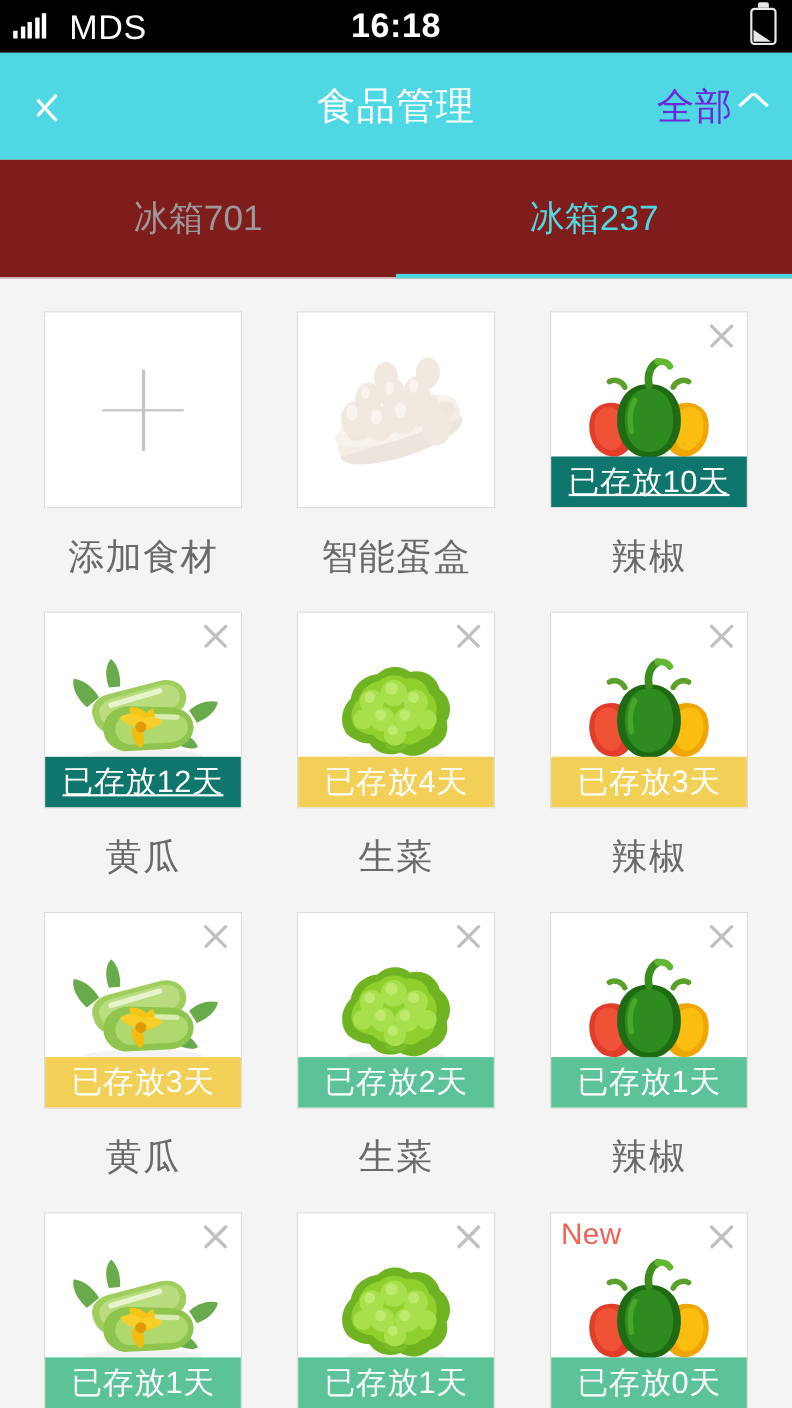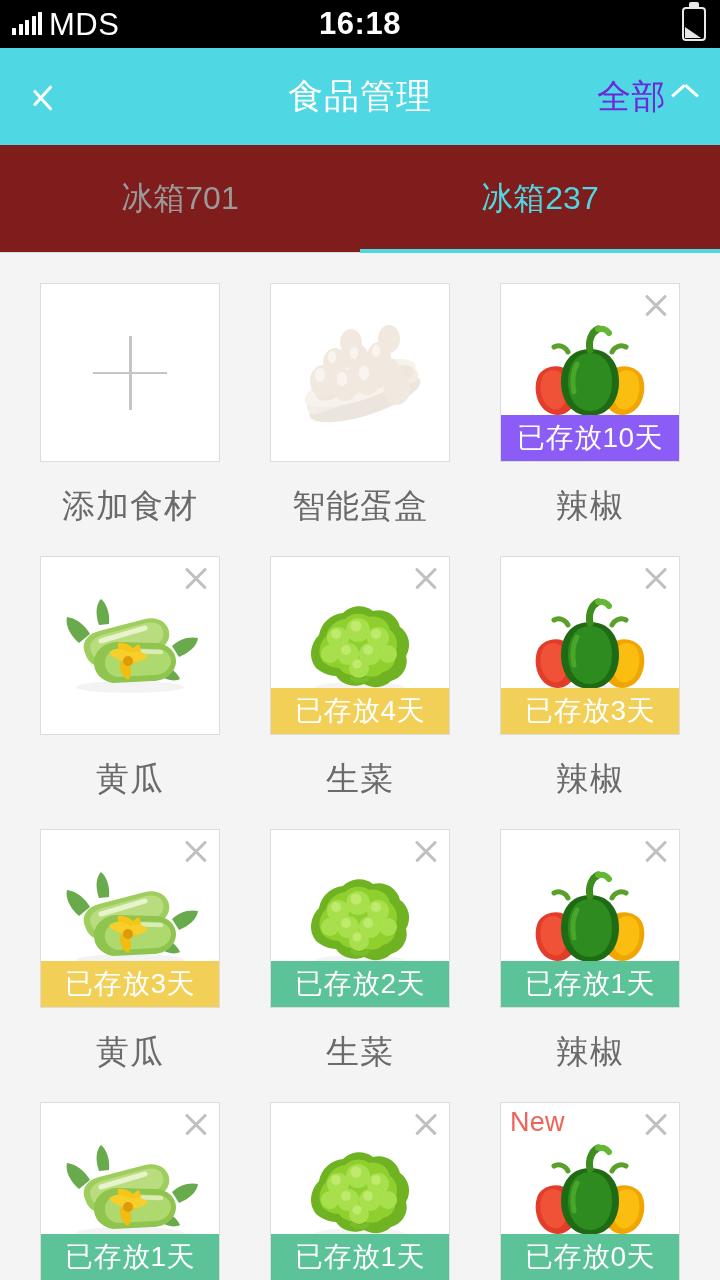--- a/index.html
+++ b/index.html
@@ -10,21 +10,21 @@
     font-family:"Liberation Sans","DejaVu Sans",sans-serif;
   }
   #screen { width:720px; height:1280px; position:relative; overflow:hidden; background:#f4f4f4; }
 
   
   .statusbar {
     height:48px; background:#000; color:#fff;
     display:flex; align-items:center; justify-content:space-between;
     padding:0 14px 0 12px; position:relative;
   }
-  .sb-left { display:flex; align-items:center; gap:7px; }
+  .sb-left { display:flex; align-items:center; gap:21px; }
   .signal { display:flex; align-items:flex-end; gap:2.5px; height:22px; }
   .signal i { width:4px; background:#fff; display:block; border-radius:0.5px; }
   .signal i:nth-child(1){height:7px;}
   .signal i:nth-child(2){height:11px;}
   .signal i:nth-child(3){height:15px;}
   .signal i:nth-child(4){height:19px;}
   .signal i:nth-child(5){height:23px;}
   .carrier { font-size:31px; font-weight:400; letter-spacing:0.5px; line-height:1; }
   .sb-time {
     position:absolute; left:0; right:0; text-align:center;
@@ -120,21 +120,21 @@
     position:absolute; left:0; right:0; top:0; bottom:0;
     display:flex; align-items:center; justify-content:center;
   }
   .thumb svg { display:block; }
 
   .badge {
     position:absolute; left:0; right:0; bottom:0; height:46px;
     display:flex; align-items:center; justify-content:center;
     color:#fff; font-size:28px; letter-spacing:0.5px;
   }
-  .badge.red    { background:#8b5cf6; }
+  .badge.red    { background:#0f766e;text-decoration:underline; }
   .badge.yellow { background:#f2cf57;margin-top:24px; }
   .badge.green  { background:#5cc399; }
 
   .cell-label {
     text-align:center; font-size:33px; color:#6a6a6a;
     padding-top:22px; padding-bottom:27px; letter-spacing:1px;
   }
 </style>
 </head>
 <body>
@@ -268,20 +268,21 @@
         <path d="M73 70c-6-5-11-12-10-18 7-1 15 3 19 10z" fill="#f5c518"></path>
         <path d="M73 70c-8 0-16-3-19-9 6-4 15-4 21 1z" fill="#f8cf2a"></path>
         <path d="M73 70c1-8 5-15 11-17 3 6 2 15-3 20z" fill="#f5c518"></path>
         <path d="M73 70c8 2 16 0 20-5-5-5-14-6-20-2z" fill="#f8cf2a"></path>
         <path d="M73 70c4 7 4 15 0 19-6-3-9-11-8-18z" fill="#f1bd10"></path>
         <circle cx="73" cy="70" r="5" fill="#e09a08"></circle>
       </g>
     </svg>
           </div>
           <div class="close-x"></div>
+          <div class="badge red">已存放12天</div>
         </div>
         <div class="cell-label">黄瓜</div>
       </div>
       <div class="cell">
         <div class="card">
           <div class="thumb">
             <svg width="140" height="108" viewBox="0 0 140 108">
       <ellipse cx="70" cy="96" rx="46" ry="6" fill="#e9e9e9" opacity="0.5"></ellipse>
       <path d="M26 76c-8-10-6-24 3-33 2-12 12-21 24-22 8-8 21-9 30-2 12-3 24 4 27 16 9 6 12 19 6 29 3 11-4 22-15 25-7 7-18 8-27 3-10 4-22 1-28-8-8 0-15-4-20-8z" fill="#6fb322"></path>
       <path d="M33 70c-6-8-4-19 3-26 2-9 10-16 19-17 6-6 17-7 24-2 9-2 19 3 21 13 7 5 9 15 5 23 2 9-3 17-12 19-6 6-14 6-22 2-8 3-17 1-22-6-6 0-12-3-16-6z" fill="#8fd02e"></path>

